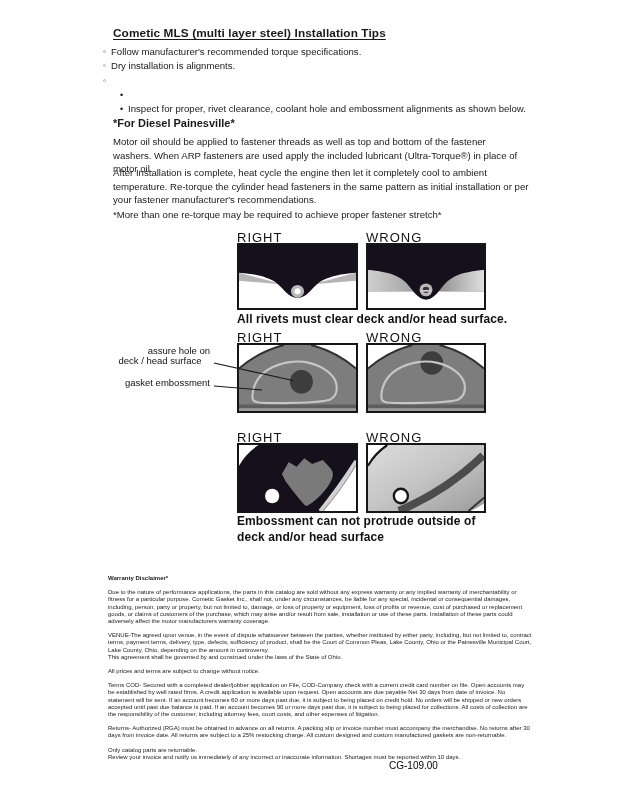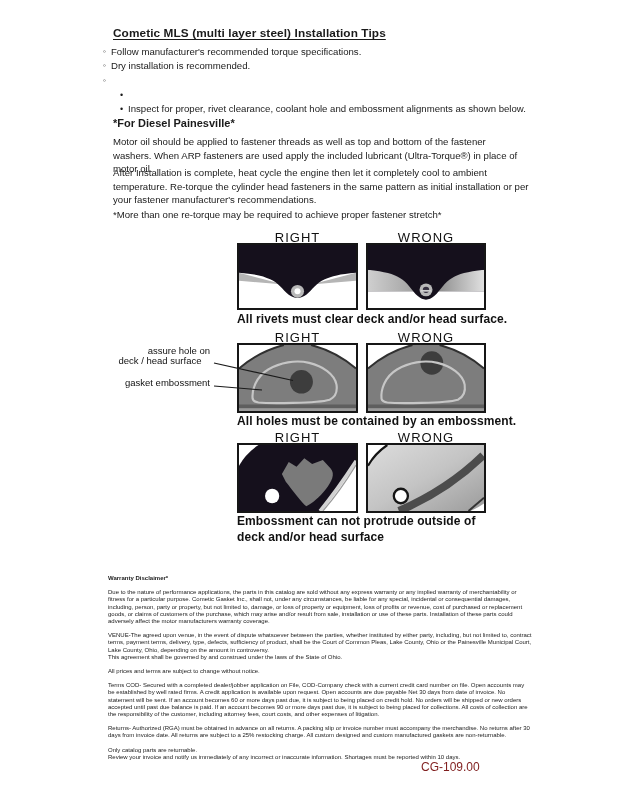--- a/index.html
+++ b/index.html
@@ -11,54 +11,54 @@
   .tips{left:103px;top:45px;width:470px;font-size:9.6px;line-height:14.3px;}
   .bullet-row{display:flex;}
   .bullet-marker{width:8px;flex:0 0 8px;font-size:8px;line-height:14.3px;}
   .sub{padding-left:17px;}
   .sub .bullet-marker{font-size:9px;}
   .section-heading{left:113px;top:117px;font-size:11px;font-weight:bold;}
   .para{left:113px;font-size:9.6px;line-height:13.6px;}
   .p1{top:135px;width:412px;}
   .p2{top:166px;width:420px;}
   .p3{top:208px;width:440px;}
-  .rw-label{top:0;font-size:13px;letter-spacing:1px;text-align:center;color:#111;}
+  .rw-label{top:0;font-size:13px;letter-spacing:1px;text-align:left;color:#111;}
   .rw-l{left:237px;width:121px;}
   .rw-r{left:366px;width:120px;}
   .dbox{border:2px solid #161616;background:#fff;}
   .dbox-l{left:237px;width:117px;}
   .dbox-r{left:366px;width:116px;}
   .h63{height:63px;} .h66{height:66px;}
   .dbox svg{display:block;width:100%;height:100%;}
   .caption{left:237px;font-size:12px;font-weight:bold;letter-spacing:.1px;color:#111;}
   .cap1{top:312px;} .cap2{top:414px;} .cap3{top:513px;width:252px;line-height:16px;}
   .callout{left:110px;width:100px;text-align:right;font-size:9.5px;line-height:10px;color:#111;}
   .co1{top:346px;} .co2{top:356px;text-align:center;} .co3{top:378px;}
   .leader-overlay{left:0;top:330px;width:618px;height:90px;pointer-events:none;z-index:5;}
   .legal{left:108px;top:575px;width:424px;font-size:6px;line-height:7.2px;color:#222;}
   .legal .lg-head{font-weight:bold;margin:0 0 7px 0;}
   .legal p{margin:0 0 7px 0;}
   .legal p.tight{margin:0;}
-  .page-number{left:389px;top:760px;font-size:12px;color:#7f1d1d;margin-left:32px;}
+  .page-number{left:389px;top:760px;font-size:10px;color:#000000;}
 </style>
 </head>
 <body>
 
 <div class="page">
 
   <div class="abs doc-title">Cometic MLS (multi layer steel) Installation Tips</div>
 
   <div class="abs tips">
     <div class="bullet-row">
       <span class="bullet-marker">◦</span>
       <span>Follow manufacturer's recommended torque specifications.</span>
     </div>
     <div class="bullet-row">
       <span class="bullet-marker">◦</span>
-      <span>Dry installation is recommended.</span>
+      <span>Dry installation is alignments.</span>
     </div>
     <div class="bullet-row">
       <span class="bullet-marker">◦</span>
     </div>
     <div class="bullet-row sub">
       <span class="bullet-marker">•</span>
     </div>
     <div class="bullet-row sub">
       <span class="bullet-marker">•</span>
       <span>Inspect for proper, rivet clearance, coolant hole and embossment alignments as shown below.</span>
@@ -136,21 +136,20 @@
       <circle cx="66" cy="18" r="11.8" style="fill:var(--hole-dark,#3d3d3d)"></circle>
       <path d="M14,53.8 C13,45.3 17,32 30,24.5 C42,17.5 58,14.6 72,17.9 C86,21.2 98,29.2 100,39.6 C101,46.2 99,51.9 93,54.7 C80,58.5 30,58.5 20,57.5 C16,57 14.5,56.1 14,53.8 Z" style="fill:none;stroke:var(--embossment-outline,#c6c6c6);stroke-width:2.2"></path>
     </svg>
   </div>
 
   <svg class="abs leader-overlay" viewBox="0 0 618 90">
     <line x1="214" y1="33" x2="293" y2="50.5" style="stroke:#1a1a1a;stroke-width:1.2"></line>
     <line x1="214" y1="56" x2="262" y2="60" style="stroke:#1a1a1a;stroke-width:1.2"></line>
   </svg>
 
-  <div class="abs caption cap2">All holes must be contained by an embossment.</div>
 
   <div class="abs rw-label rw-l" style="top:430px;">RIGHT</div>
   <div class="abs rw-label rw-r" style="top:430px;">WRONG</div>
 
   <div class="abs dbox dbox-l h66" style="top:443px;">
     <svg viewBox="0 0 120 66" preserveAspectRatio="none">
       <rect x="0" y="0" width="120" height="66" style="fill:#ffffff"></rect>
       <path d="M20,0 L120,0 L120,15 Q102,43.4 84,66 L0,66 L0,20.8 Q7,8.5 20,0 Z" style="fill:var(--ink,#15101c)"></path>
       <path d="M44,29 L51,17 L59,21.7 L67,13.2 L75,18.9 L86,15.1 L94,23.6 C99,29.2 95,36.8 89,44.3 C83,51.9 75,58.5 69,61.3 C64,57.5 55,45.3 48,36.8 Z" style="fill:#7a7a7a"></path>
       <path d="M120,16 Q101,44.5 83,66" style="fill:none;stroke:#d2d2d2;stroke-width:3.5"></path>

